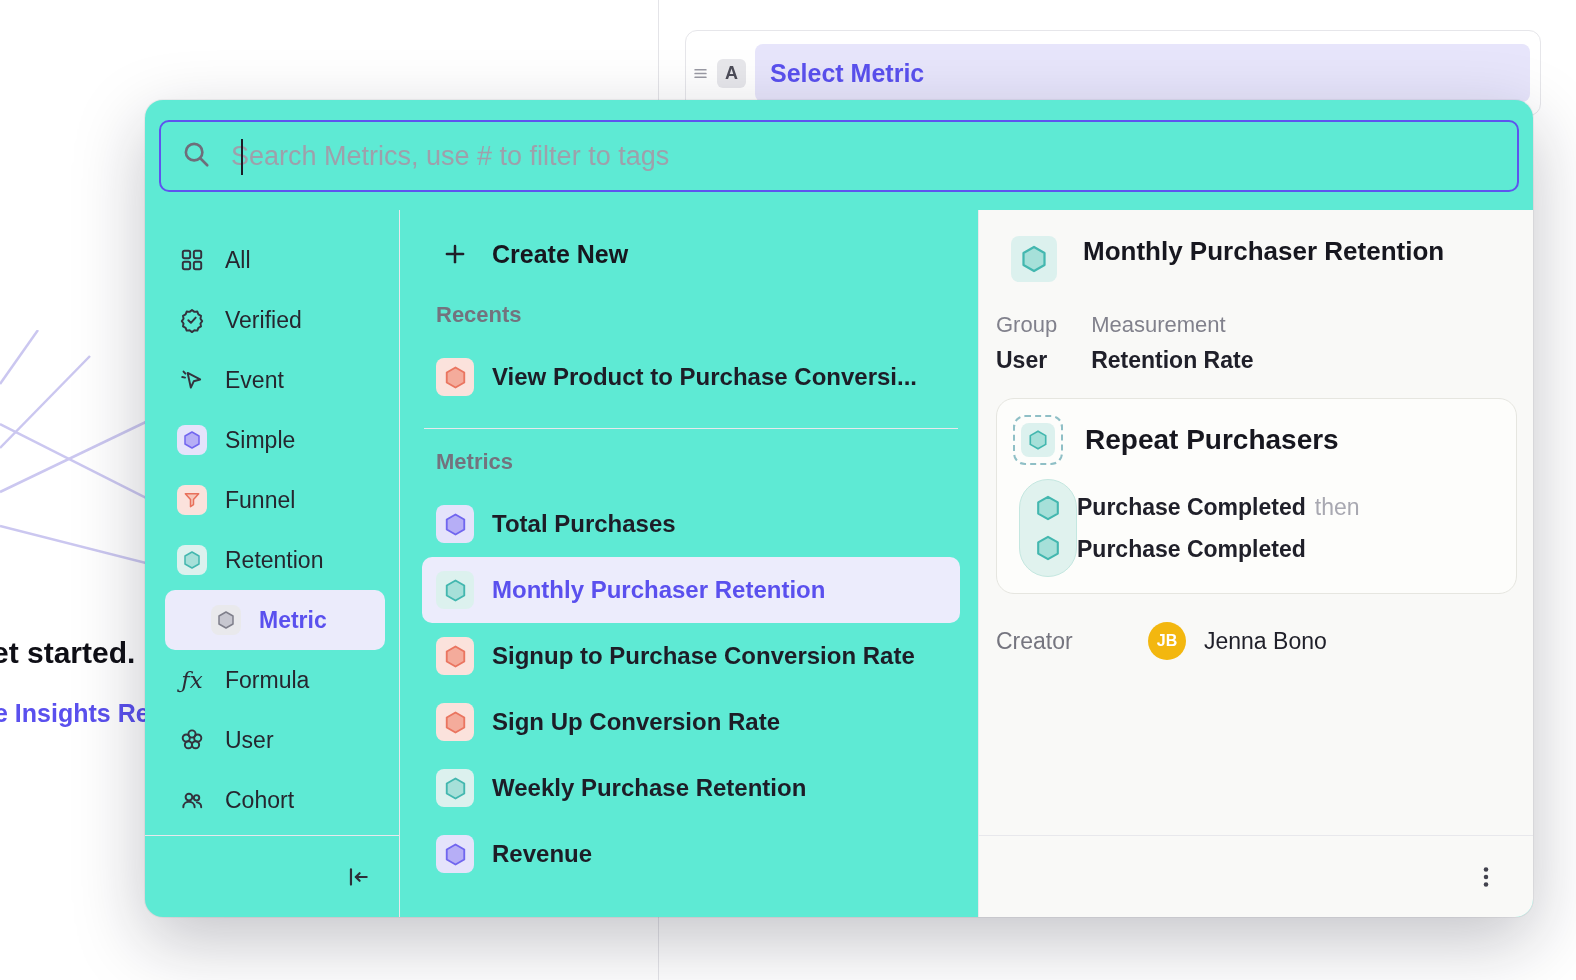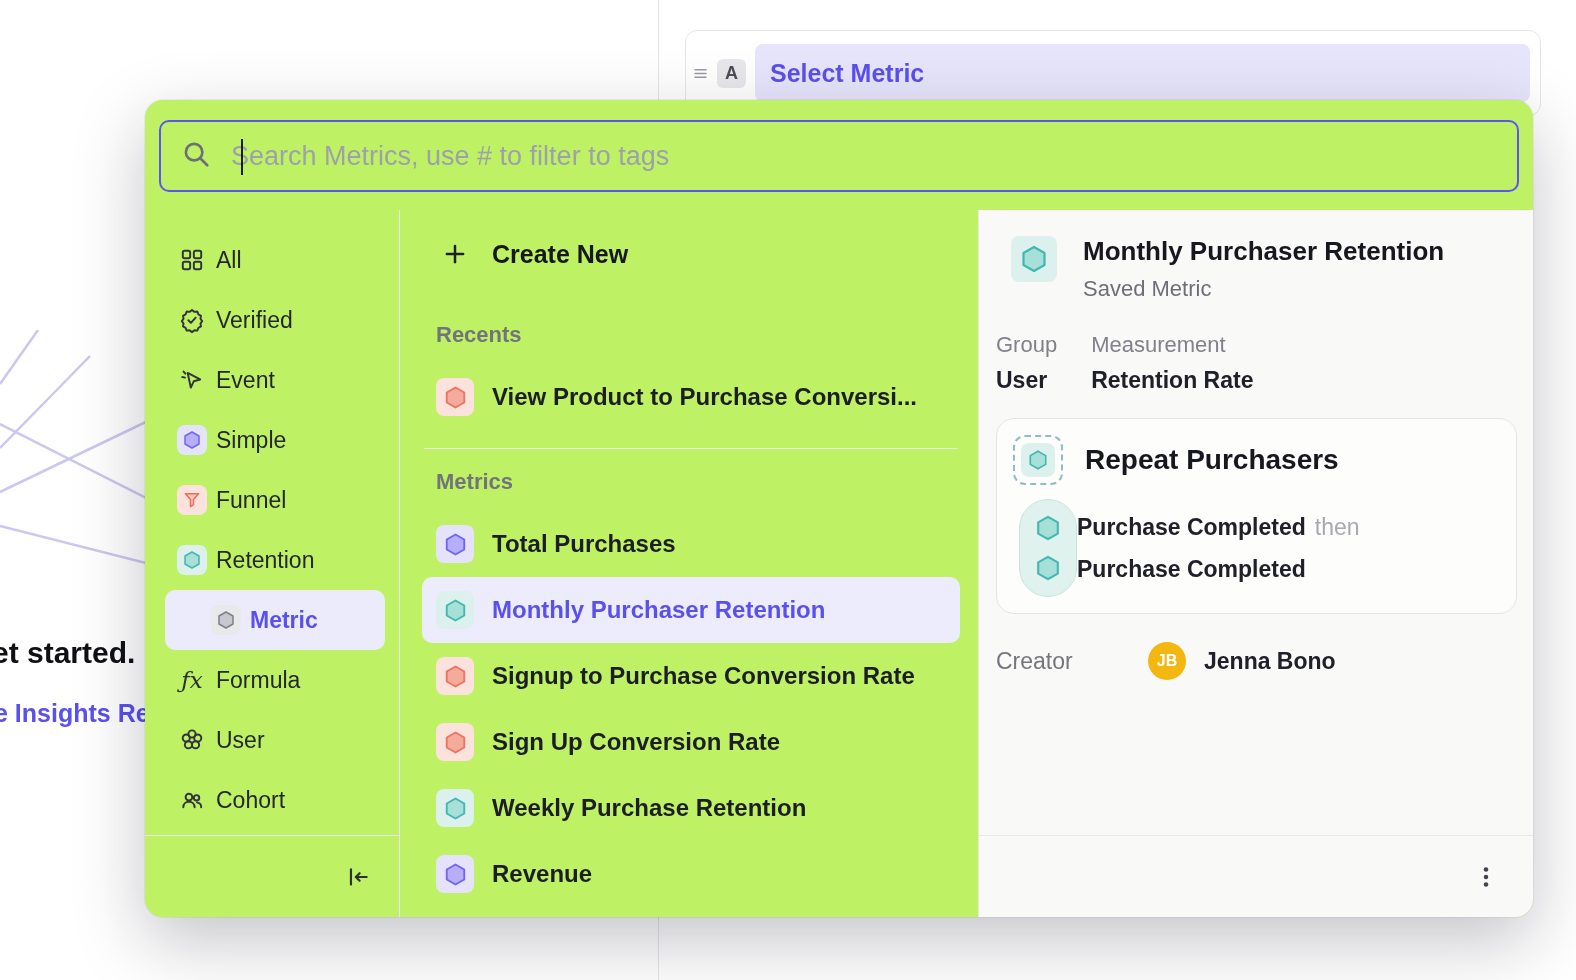--- a/index.html
+++ b/index.html
@@ -28,21 +28,21 @@
   }
   .select-field {
     flex:1; height:58px; border-radius:8px; background:#e7e5fb;
     display:flex; align-items:center; padding-left:15px;
     color:#5a50ee; font-size:25px; font-weight:700; cursor:pointer;
   }
 
   
   .modal {
     position:absolute; left:145px; top:100px; width:1388px; height:817px; z-index:5;
-    background:#bef264; border-radius:18px; overflow:hidden;
+    background:#5eead4; border-radius:18px; overflow:hidden;
     box-shadow:0 0 0 1px rgba(20,20,40,0.05), 0 24px 70px rgba(20,20,40,0.25);
     display:flex; flex-direction:column;
   }
   .search-wrap { padding:20px 14px 18px; flex:0 0 auto; }
   .search-box {
     position:relative; height:72px; border:2px solid #5e54ee; border-radius:10px;
     display:flex; align-items:center; padding:0 20px;
   }
   .search-box input {
     border:none; outline:none; flex:1; margin-left:18px;
@@ -50,30 +50,30 @@
   }
   .search-box input::placeholder { color:#9ea0ab; }
   .caret { position:absolute; left:80px; top:17px; width:2px; height:36px; background:#1c1c26; }
 
   .content { flex:1; display:flex; min-height:0; }
 
   
   .sidebar { width:255px; flex:0 0 auto; border-right:1px solid #e8e8ec; display:flex; flex-direction:column; }
   .sidebar-list { flex:1; padding:20px 14px 0 20px; overflow:hidden; }
   .sidebar-item {
-    display:flex; align-items:center; gap:7px; height:60px; padding:0 10px;
+    display:flex; align-items:center; gap:16px; height:60px; padding:0 10px;
     border-radius:10px; font-size:23px; font-weight:400; color:#26262f; cursor:pointer;
   }
   .sidebar-item.selected { background:#ebebfb; color:#5a50ee; font-weight:700;padding-left:44px; }
   .side-icon { width:34px; height:34px; display:flex; align-items:center; justify-content:center; flex:0 0 auto; }
   .sidebar-footer { flex:0 0 auto; height:82px; border-top:1px solid #e8e8ec; display:flex; align-items:center; justify-content:flex-end; padding-right:28px; }
   .collapse { cursor:pointer; display:flex; }
 
   
-  .middle { flex:1; display:flex; flex-direction:column; padding:24px 18px 0 22px; overflow:hidden; min-width:0;gap:20px; }
+  .middle { flex:1; display:flex; flex-direction:column; padding:24px 18px 0 22px; overflow:hidden; min-width:0; }
   .create-new { display:flex; align-items:center; gap:18px; height:40px; margin-bottom:8px; padding:0 14px; font-size:25px; font-weight:700; color:#17171f; cursor:pointer; }
   .icon-slot { width:38px; height:38px; display:flex; align-items:center; justify-content:center; flex:0 0 auto; }
   .section-label { margin:20px 0 16px; padding:0 14px; font-size:22px; font-weight:700; color:#73737e; }
   .metric-row {
     display:flex; align-items:center; gap:18px; height:66px; padding:0 14px;
     border-radius:10px; font-size:24px; font-weight:700; color:#1d1d27; cursor:pointer;
     white-space:nowrap; overflow:hidden;
   }
   .metric-row.selected { background:#ececfc; color:#5a50ee; }
   .metric-label { overflow:hidden; text-overflow:ellipsis; }
@@ -100,21 +100,21 @@
   .pill span { display:flex; }
   .step-texts { display:flex; flex-direction:column; }
   .step-line { height:42px; display:flex; align-items:center; font-size:23px; font-weight:700; color:#20202a; }
   .then { color:#a8a8b1; font-weight:400; margin-left:9px; }
   .creator-row { display:flex; align-items:center; margin-top:28px; }
   .creator-label { font-size:23px; color:#75757f; width:152px; flex:0 0 auto; }
   .avatar {
     width:38px; height:38px; border-radius:50%; background:#f3b70f; color:#fff;
     font-size:16px; font-weight:700; display:flex; align-items:center; justify-content:center; cursor:pointer;
   }
-  .creator-name { font-size:23px; font-weight:700; color:#20202a; margin-left:18px; }
+  .creator-name { font-size:23px; font-weight:400; color:#20202a; margin-left:18px; }
   .detail-footer { flex:0 0 auto; height:82px; border-top:1px solid #e8e8ec; display:flex; align-items:center; justify-content:flex-end; padding-right:34px; }
   .kebab { cursor:pointer; display:flex; }
 
   .hex-badge { display:flex; align-items:center; justify-content:center; border-radius:8px; }
   .fx { font-family:"DejaVu Serif", serif; font-style:italic; font-size:23px; color:#2c2c36; }
 </style>
 </head>
 <body>
 
 <div class="v-divider"></div>
@@ -365,21 +365,20 @@
         <div class="detail-header">
           <span id="detail-hex">
               <span class="hex-badge" style="width:46px;height:46px;background:#dcf1ee">
                 <svg width="30" height="30" viewBox="0 0 24 24">
                   <path d="M12 2.4 L20.4 7.2 V16.8 L12 21.6 L3.6 16.8 V7.2 Z" fill="#a6e0d9" stroke="#43b7af" stroke-width="1.8" stroke-linejoin="round"></path>
                 </svg>
               </span>
             </span>
           <div>
             <div class="detail-title">Monthly Purchaser Retention</div>
-            <div class="detail-sub">Saved Metric</div>
           </div>
         </div>
 
         <div class="meta-row">
           <div>
             <div class="meta-label">Group</div>
             <div class="meta-value">User</div>
           </div>
           <div>
             <div class="meta-label">Measurement</div>

